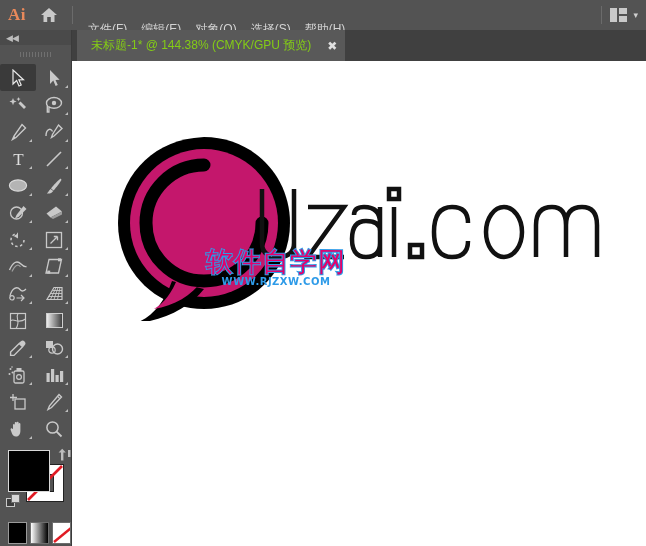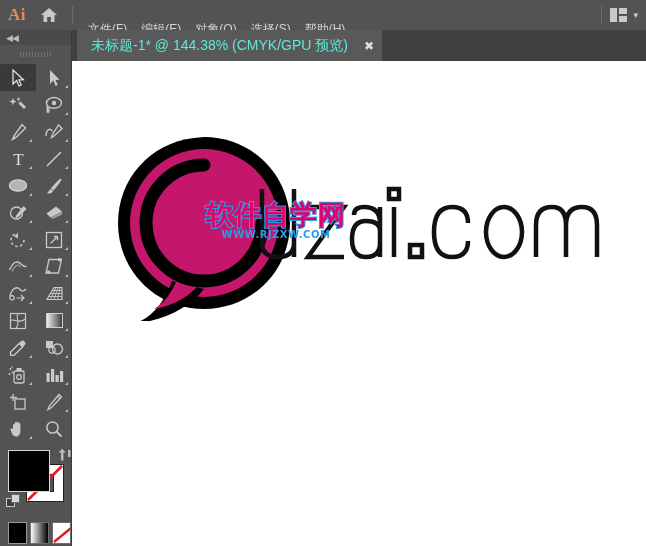--- a/index.html
+++ b/index.html
@@ -42,21 +42,21 @@
   
   .tabbar{
     position:absolute;left:72px;top:30px;width:574px;height:31px;
     background:#404040;border-bottom:1px solid #2b2b2b;
   }
   .tab{
     position:absolute;left:5px;top:0;height:31px;
     background:#595959;display:flex;align-items:center;
     padding:0 6px 0 14px;box-sizing:border-box;
   }
-  .tab-label{color:#5eead4;font-size:14px;white-space:nowrap;}
+  .tab-label{color:#84cc16;font-size:12px;white-space:nowrap;}
   .tab-close{
     margin-left:14px;color:#e0e0e0;font-size:12px;width:14px;height:14px;
     display:flex;align-items:center;justify-content:center;line-height:1;
   }
 
   
   .toolpanel{
     position:absolute;left:0;top:30px;width:72px;height:516px;
     background:#535353;border-right:1px solid #3b3b3b;box-sizing:border-box;
   }
@@ -121,25 +121,26 @@
   .canvas{
     position:absolute;left:72px;top:61px;width:574px;height:485px;
     background:#ffffff;overflow:hidden;
   }
   .artwork{position:absolute;left:0;top:0;width:574px;height:485px;}
   .art-svg{position:absolute;left:40px;top:70px;}
 
   
   .wm{position:absolute;left:94px;top:140px;width:220px;text-align:center;}
   .wm-cn{
-    font-size:27px;font-weight:bold;color:#E4006A;
+    font-size:27px;font-weight:normal;color:#E4006A;
     font-family:"DejaVu Sans","Liberation Sans",sans-serif;
     letter-spacing:1px;line-height:1;
     -webkit-text-stroke:2px #2E9BE8;
     paint-order:stroke fill;
+    margin-top:47px;
   }
   .wm-url{
     margin-top:2px;font-size:10px;font-weight:bold;color:#2E9BE8;
     letter-spacing:.5px;line-height:1;
     font-family:"DejaVu Sans","Liberation Sans",sans-serif;
   }
 </style>
 </head>
 <body>
 

